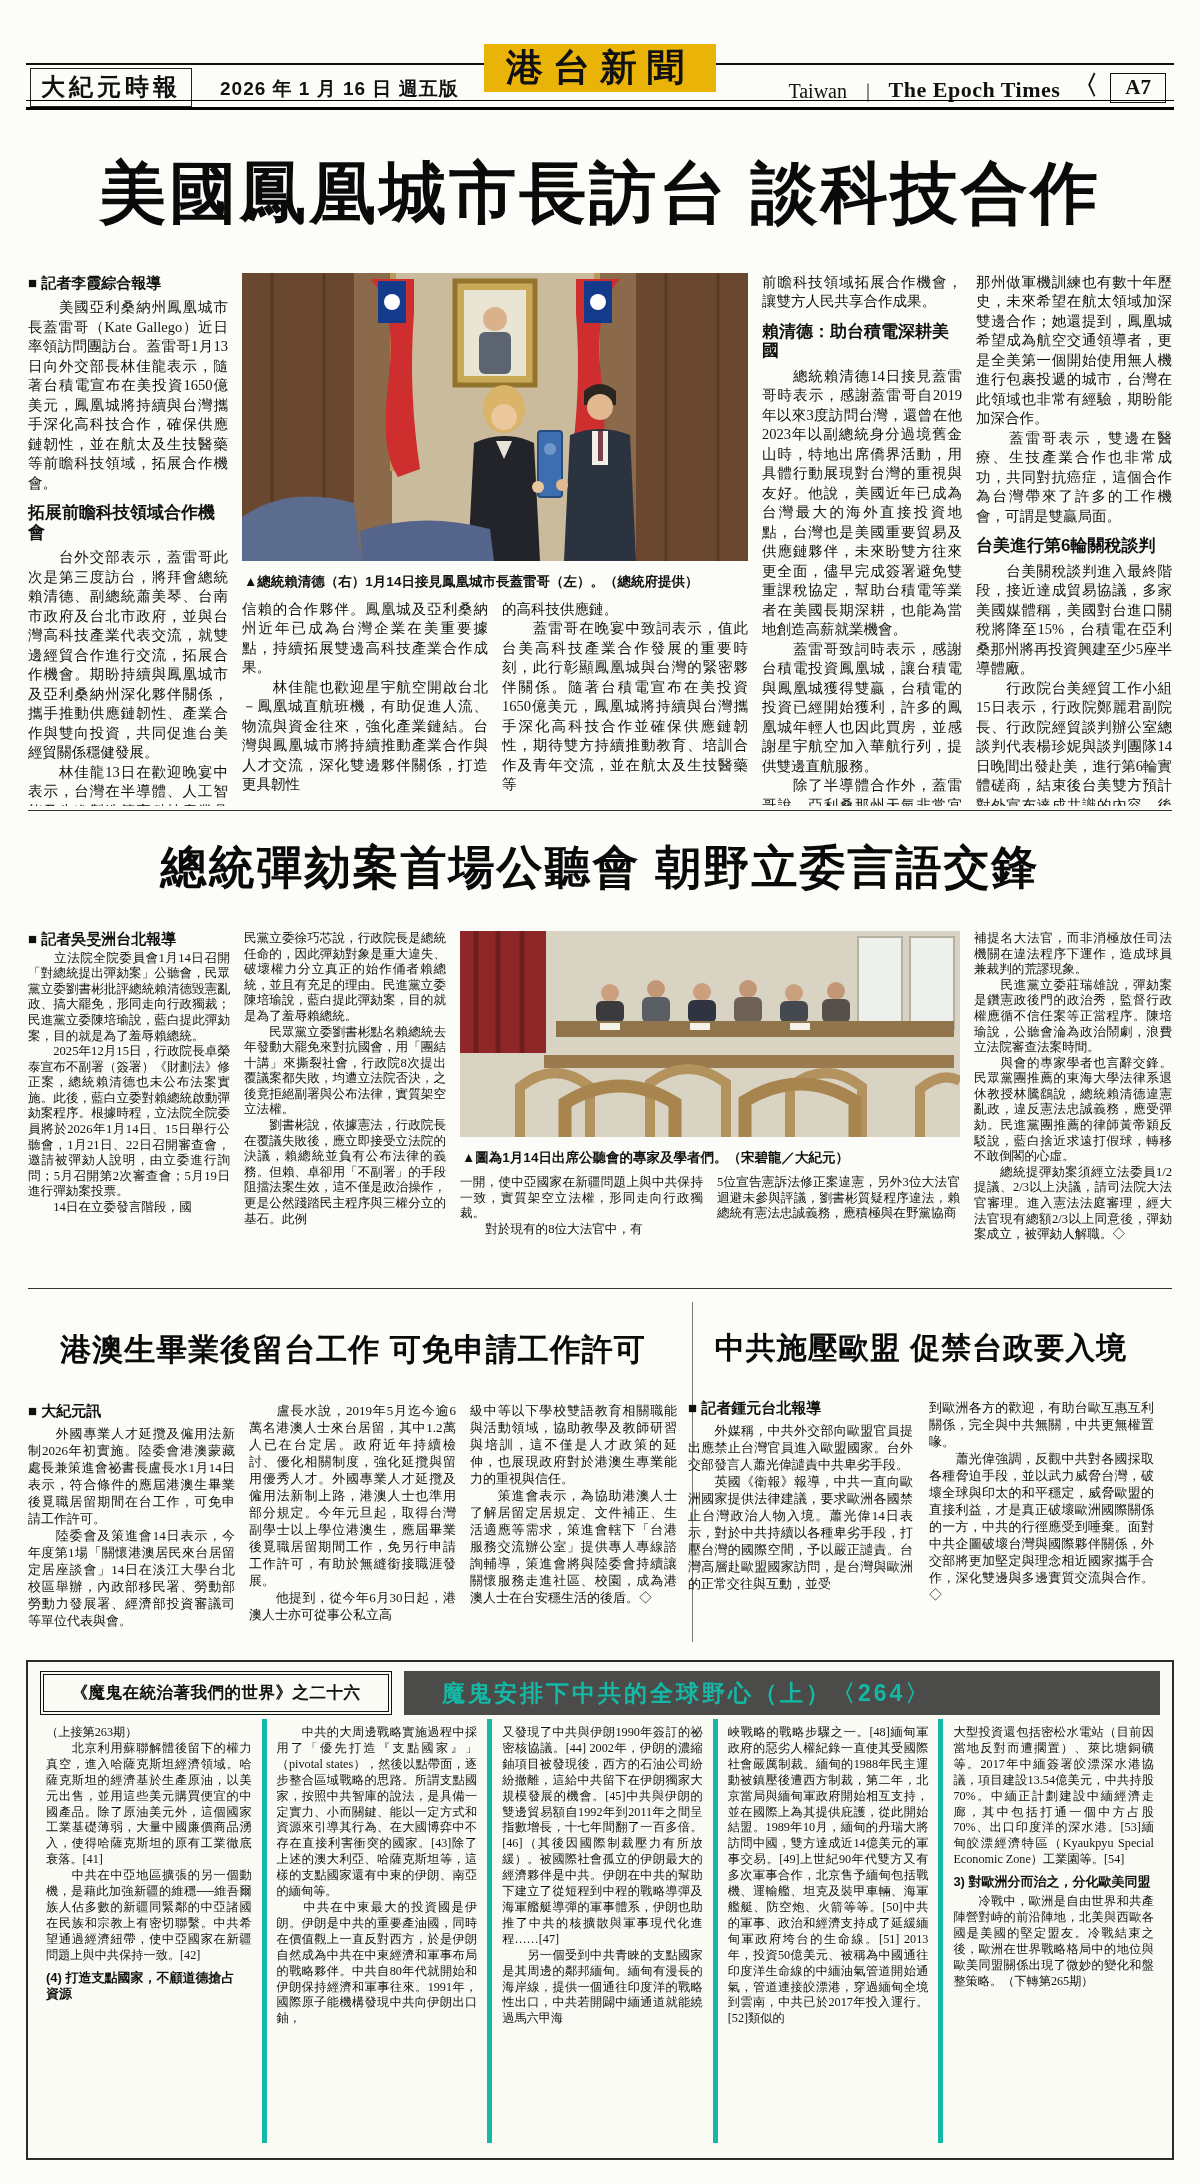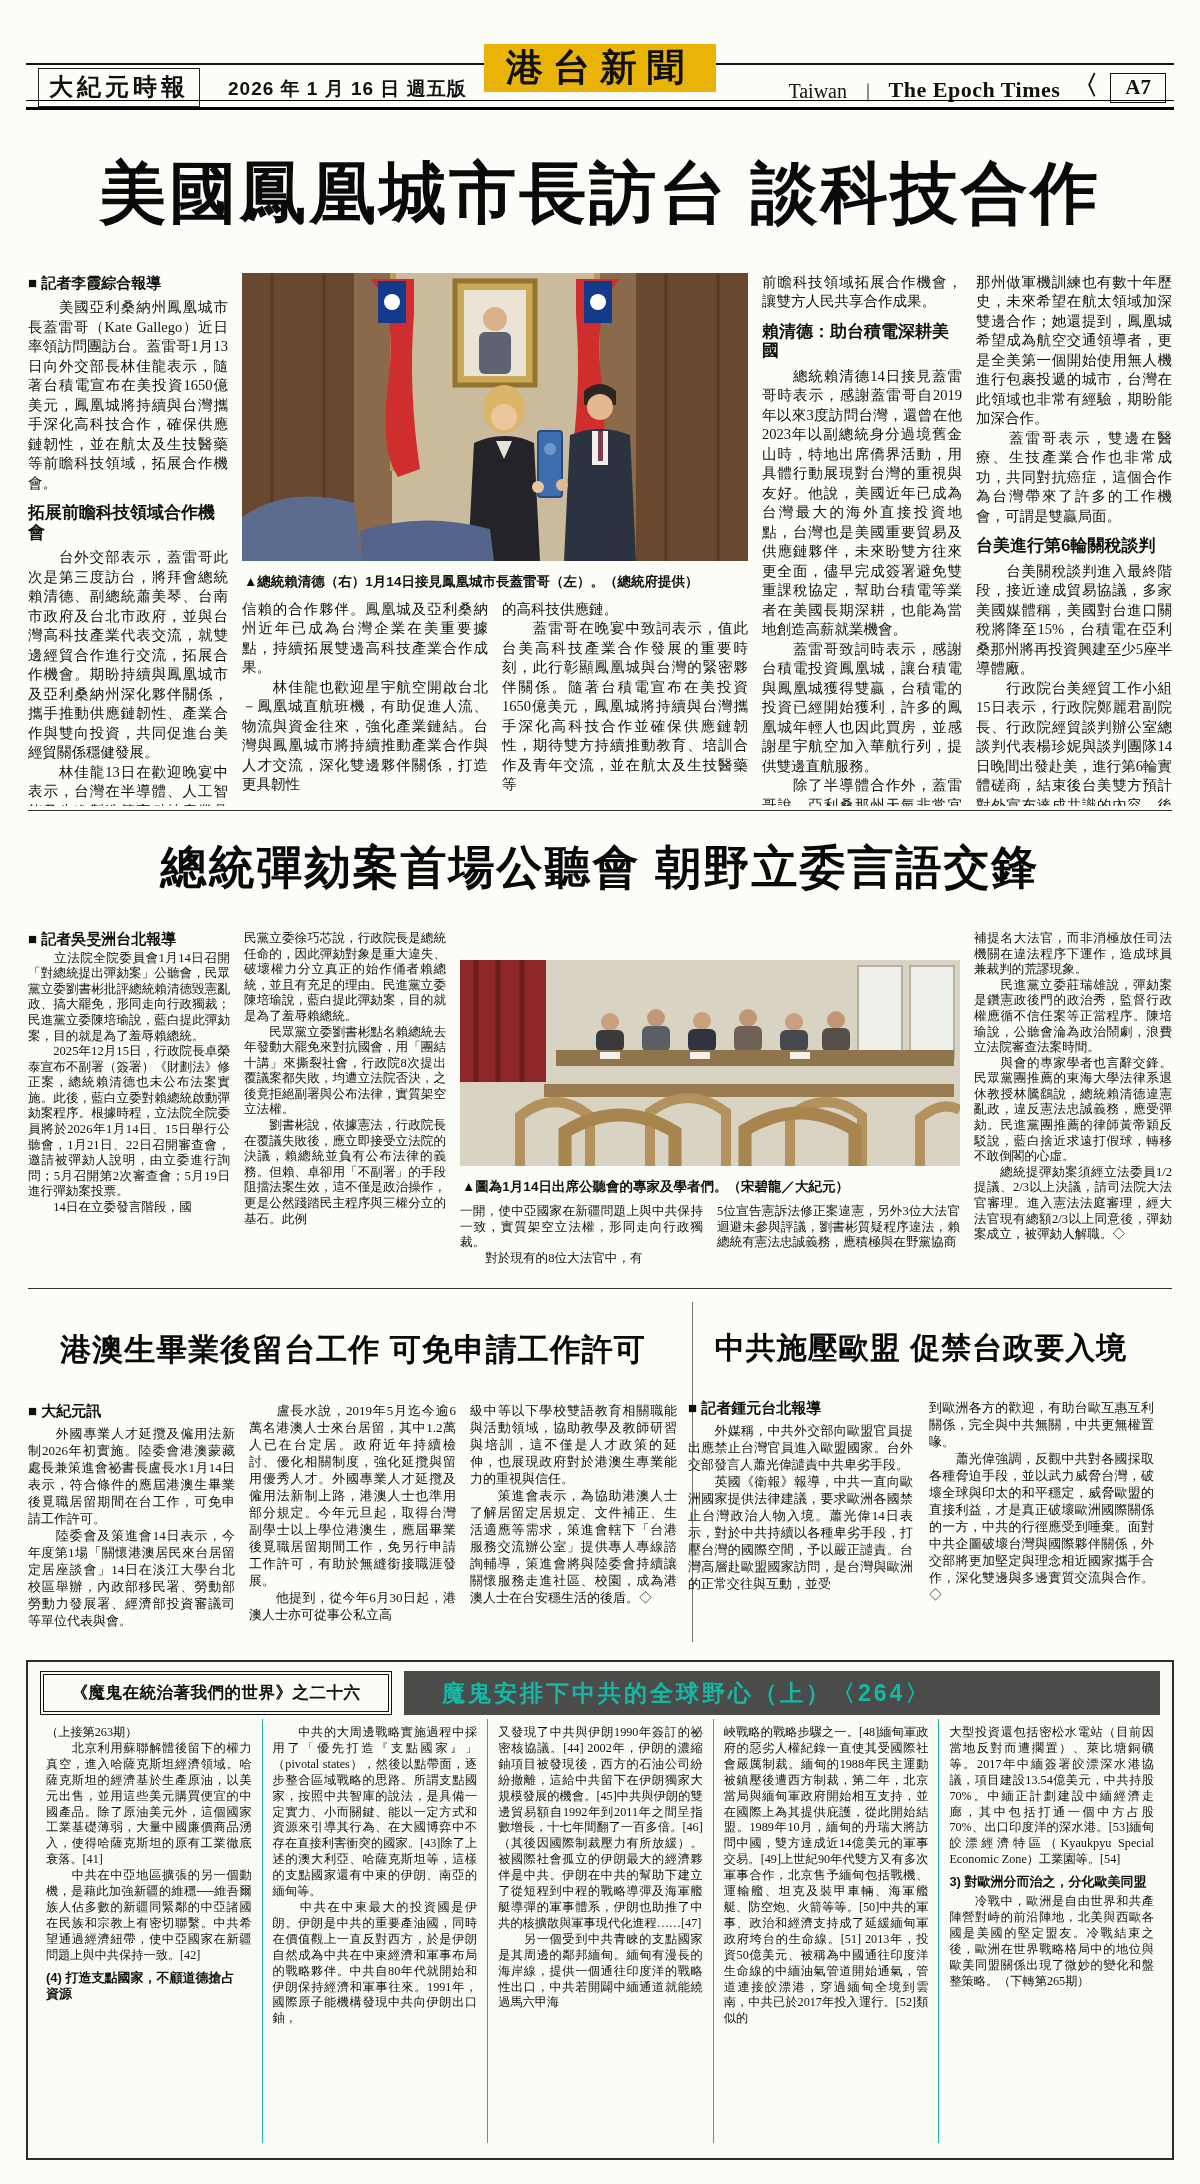--- a/index.html
+++ b/index.html
@@ -10,21 +10,21 @@
     overflow:hidden;
   }
   
   .masthead { position:absolute; top:44px; left:26px; right:26px; height:60px; }
   .mh-line { position:absolute; top:19px; left:0; right:0; border-top:2px solid #111; }
   .mh-center {
     position:absolute; left:50%; top:0; transform:translateX(-50%);
     background:#eab308; padding:0 22px; font-size:37px; font-weight:700;
     letter-spacing:10px; line-height:48px; white-space:nowrap;
   }
-  .mh-left { position:absolute; left:12px; top:24px; display:flex; align-items:baseline; gap:28px; }
+  .mh-left { position:absolute; left:4px; top:24px; display:flex; align-items:baseline; gap:28px; }
   .mh-logo { font-weight:900; font-size:24px; letter-spacing:4px; border:1px solid #222; padding:2px 10px 3px; }
   .mh-date { font-family:"Liberation Sans",sans-serif; font-weight:700; font-size:19px; letter-spacing:1px; }
   .mh-right { position:absolute; right:8px; top:24px; display:flex; align-items:flex-end; gap:12px; }
   .mh-region { font-size:20px; }
   .mh-sep { font-size:18px; color:#333; }
   .mh-en { font-size:22px; font-weight:600; letter-spacing:0.5px; }
   .mh-chev { font-size:26px; font-weight:700; }
   .mh-page { font-size:21px; font-weight:600; border:1.5px solid #111; padding:1px 14px 2px; }
   .mh-rules { position:absolute; left:0; right:0; top:56px; height:6px;
     border-top:1.5px solid #000; border-bottom:3px solid #000; }
@@ -46,21 +46,21 @@
   .a1-two { display:flex; gap:14px; }
   .a1-two .col { width:246px; font-size:14.5px; line-height:19.5px; }
 
   .divider-h { position:absolute; left:28px; right:28px; border-top:1.5px solid #333; }
 
   
   #article-impeach { position:absolute; top:804px; left:28px; width:1144px; height:460px; overflow:hidden; }
   #article-impeach .headline { font-size:46px; letter-spacing:2px; line-height:1.1; }
   .a2-cols { display:flex; gap:14px; margin-top:12px; font-size:12.6px; line-height:15.6px; }
   .a2-c1,.a2-c2 { width:202px; } .a2-c5 { width:198px; }
-  .a2-mid { width:500px;margin-top:29px; }
+  .a2-mid { width:500px; }
   .a2-two { display:flex; gap:14px; }
   .a2-two .col { width:243px; font-size:12.6px; line-height:15.6px; }
   #article-impeach .byline { margin-bottom:4px; }
 
   
   #article-hkmo { position:absolute; top:1298px; left:28px; width:650px; height:352px; overflow:hidden; }
   #article-hkmo .headline { font-size:31px; letter-spacing:1px; }
   .a3-cols { display:flex; gap:14px; margin-top:10px; font-size:13px; line-height:17px; }
   .a3-cols .col { width:207px; }
   .vrule { position:absolute; width:1px; background:#777; }
@@ -71,21 +71,21 @@
 
   
   #serial { position:absolute; top:1660px; left:26px; width:1148px; height:500px;
     border:2px solid #2c2c2c; box-sizing:border-box; background:#fbfbf6; }
   .serial-head { display:flex; gap:12px; margin:9px 12px 4px; height:44px; }
   .series-box { width:352px; border:4px double #111; display:flex; align-items:center; justify-content:center;
     font-family:"Liberation Sans",sans-serif; font-weight:700; font-size:16.5px; letter-spacing:0.5px; box-sizing:border-box; }
   .serial-bar { flex:1; background:#4b4b49; color:#14b8a6; display:flex; align-items:center;
     padding-left:38px; font-family:"Liberation Sans",sans-serif; font-weight:700; font-size:23px; letter-spacing:3px; }
   .serial-cols { display:flex; margin:2px 8px; height:424px; overflow:hidden; }
-  .serial-col { width:20%; padding:6px 10px; box-sizing:border-box; border-left:1px solid #14b8a6;
+  .serial-col { width:20%; padding:6px 10px; box-sizing:border-box; border-left:5px solid #14b8a6;
     font-size:12.2px; line-height:15.9px; overflow:hidden; }
   .serial-col:first-child { border-left:none; }
   .serial-sub { font-family:"Liberation Sans",sans-serif; font-weight:700; font-size:13px; margin:6px 0 4px; white-space:pre-line; }
 </style>
 </head>
 <body>
 
 <div class="page">
 
   <header class="masthead">

